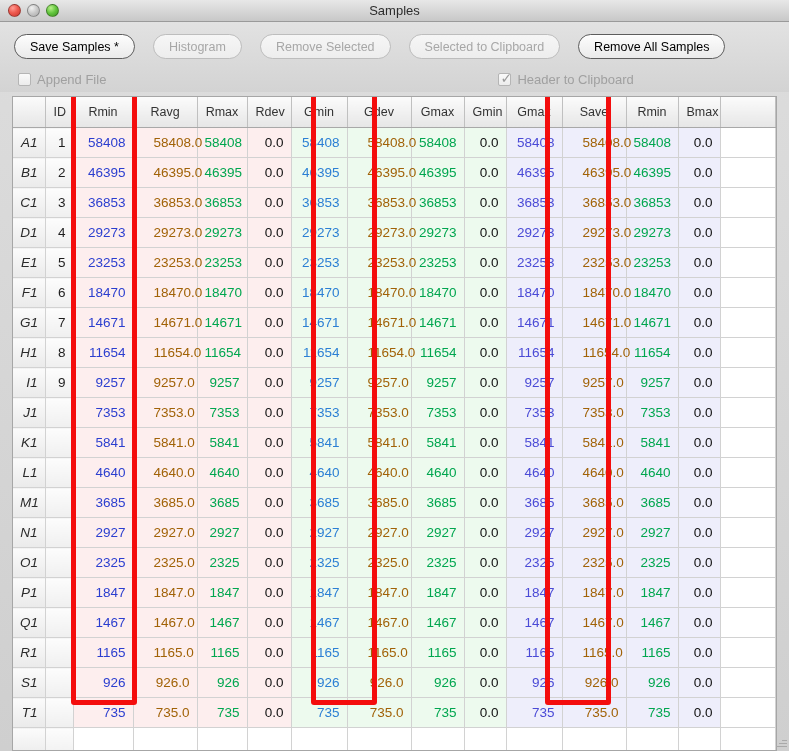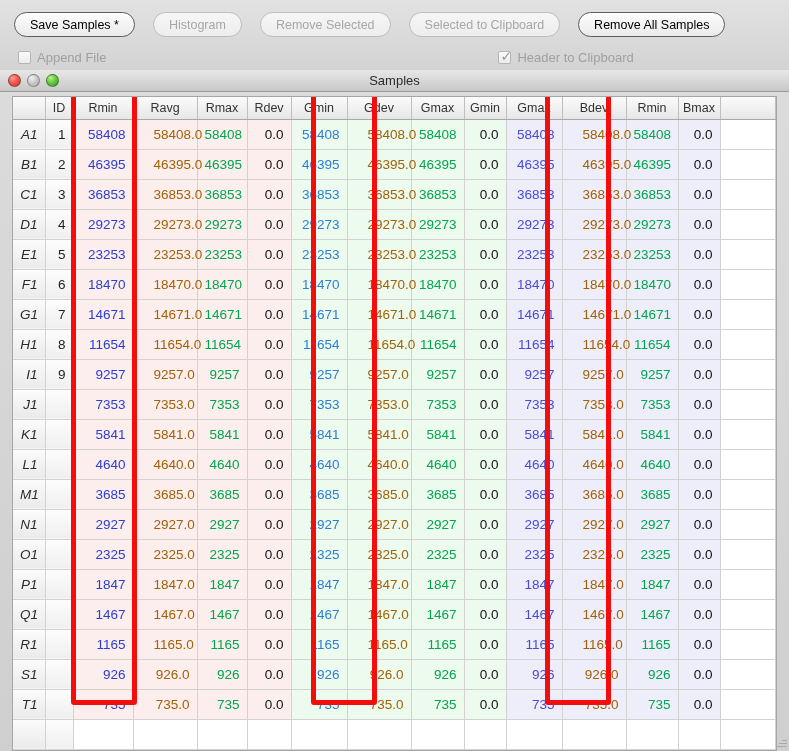--- a/index.html
+++ b/index.html
@@ -106,21 +106,21 @@
   }
   table#grid th {
     height: 22px;
     background: linear-gradient(#fbfbfb, #e6e6e6);
     border-right: 1px solid #c0c0c0;
     border-bottom: 1px solid #a8a8a8;
     font-weight: normal;
     font-size: 12.5px;
     color: #333;
     text-align: center;
-    padding: 0;
+    padding: 8px;
   }
   table#grid td {
     height: 30px;
     border-right: 1px solid #d2d2d2;
     border-bottom: 1px solid #d2d2d2;
     padding: 0 7px;
     text-align: right;
     white-space: nowrap;
     font-size: 13.5px;
   }
@@ -182,20 +182,29 @@
   #grip i {
     position: absolute; right: 0; height: 1px;
     background: #a9a9a9;
     transform-origin: right center;
   }
 </style>
 </head>
 <body>
 
 <div id="window">
+
+  <div id="titlebar">
+    <div class="traffic">
+      <div class="light close"></div>
+      <div class="light min"></div>
+      <div class="light max"></div>
+    </div>
+    <div id="title">Samples</div>
+  </div>
 
   <div id="toolbar-area">
 
     <div id="buttons-row">
       <div class="cap-btn enabled">Save Samples *</div>
       <div class="cap-btn disabled">Histogram</div>
       <div class="cap-btn disabled">Remove Selected</div>
       <div class="cap-btn disabled">Selected to Clipboard</div>
       <div class="cap-btn enabled">Remove All Samples</div>
     </div>
@@ -205,29 +214,20 @@
         <div class="cbox"></div>
         <div class="check-label">Append File</div>
       </div>
       <div class="check-wrap second">
         <div class="cbox">
           <span class="tick">✓</span>
         </div>
         <div class="check-label">Header to Clipboard</div>
       </div>
     </div>
-  </div>
-
-  <div id="titlebar">
-    <div class="traffic">
-      <div class="light close"></div>
-      <div class="light min"></div>
-      <div class="light max"></div>
-    </div>
-    <div id="title">Samples</div>
   </div>
 
   <div id="table-panel">
     <table id="grid">
       <colgroup>
         <col style="width:32px">
         <col style="width:28px">
         <col style="width:60px">
         <col style="width:64px">
         <col style="width:50px">
@@ -248,21 +248,21 @@
           <th>ID</th>
           <th>Rmin</th>
           <th>Ravg</th>
           <th>Rmax</th>
           <th>Rdev</th>
           <th>Gmin</th>
           <th>Gdev</th>
           <th>Gmax</th>
           <th>Gmin</th>
           <th>Gmax</th>
-          <th>Bdev</th>
+          <th>Save</th>
           <th>Rmin</th>
           <th>Bmax</th>
           <th class="spacer"></th>
         </tr>
       </thead>
       <tbody id="grid-body">
           <tr>
             <td class="rowhdr">A1</td>
             <td class="idcell">1</td>
             <td class="gR"><span class="v-min">58408</span></td>

